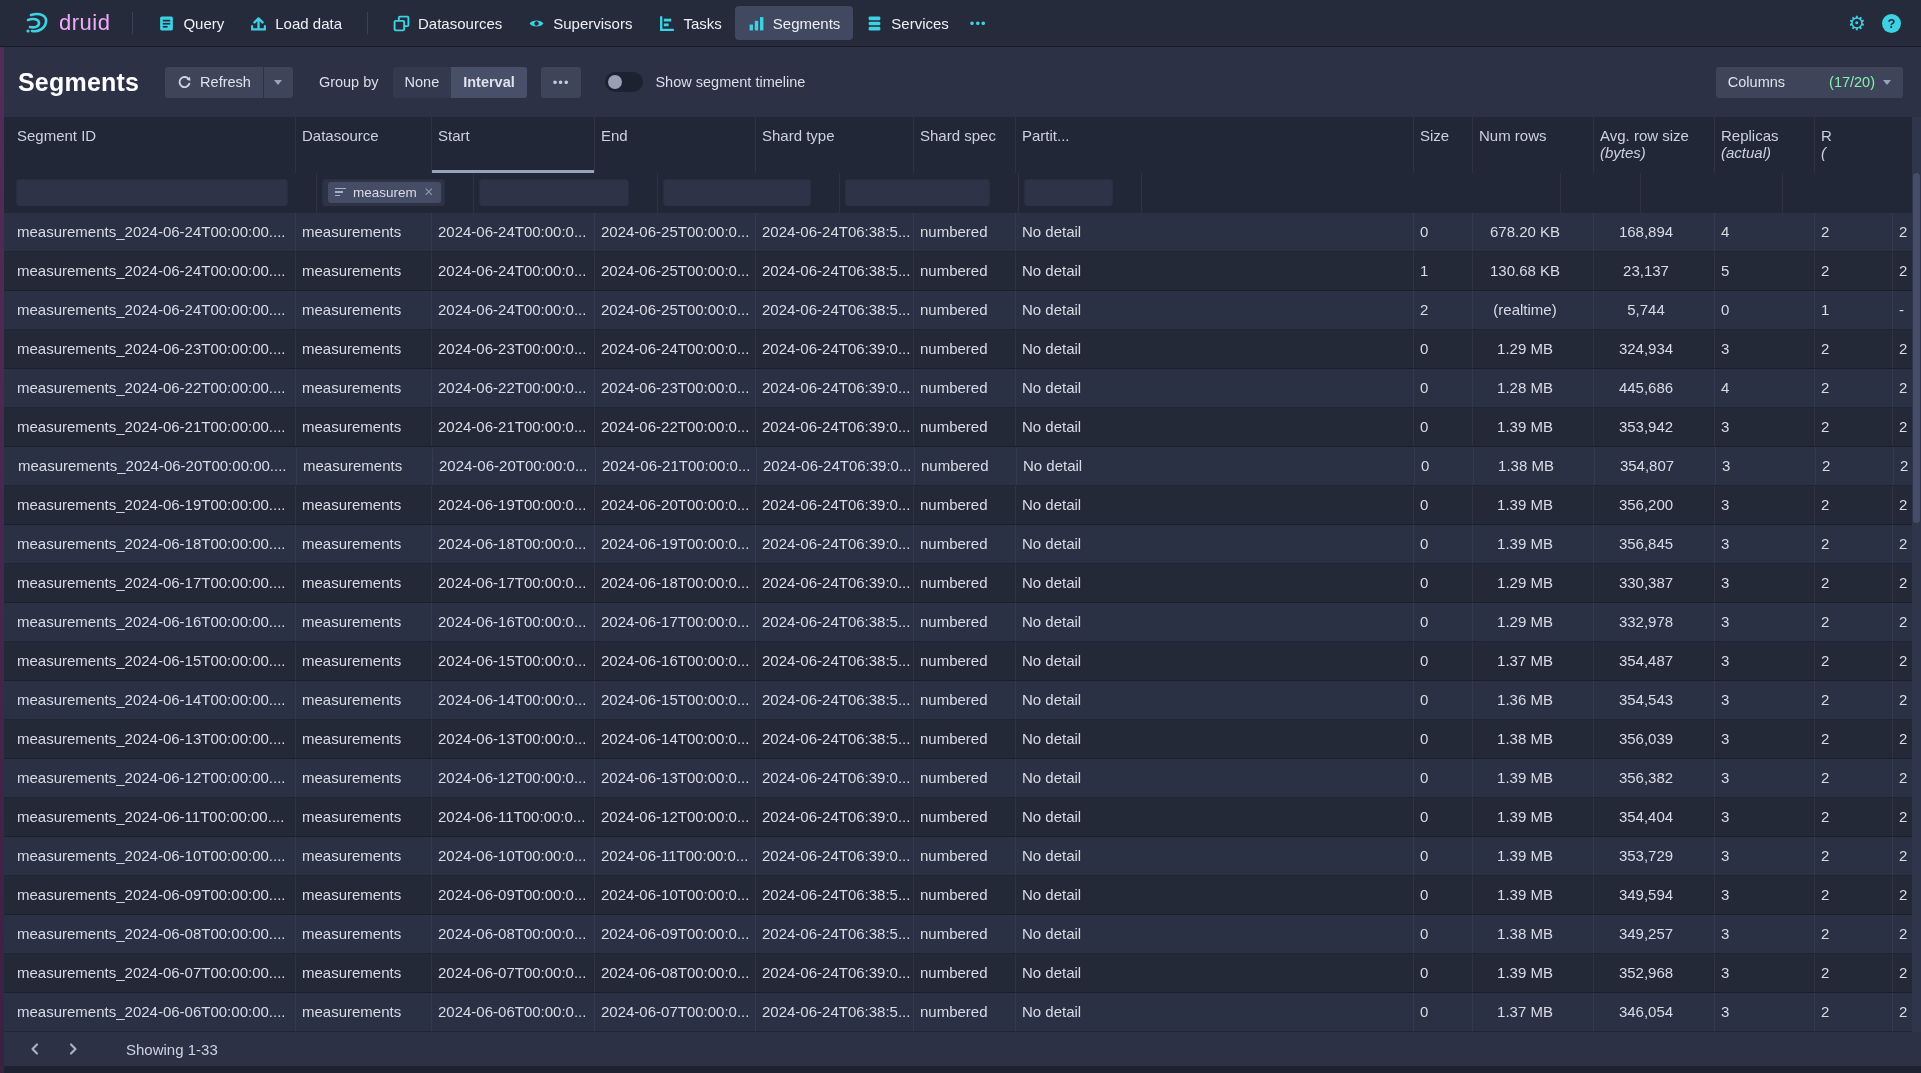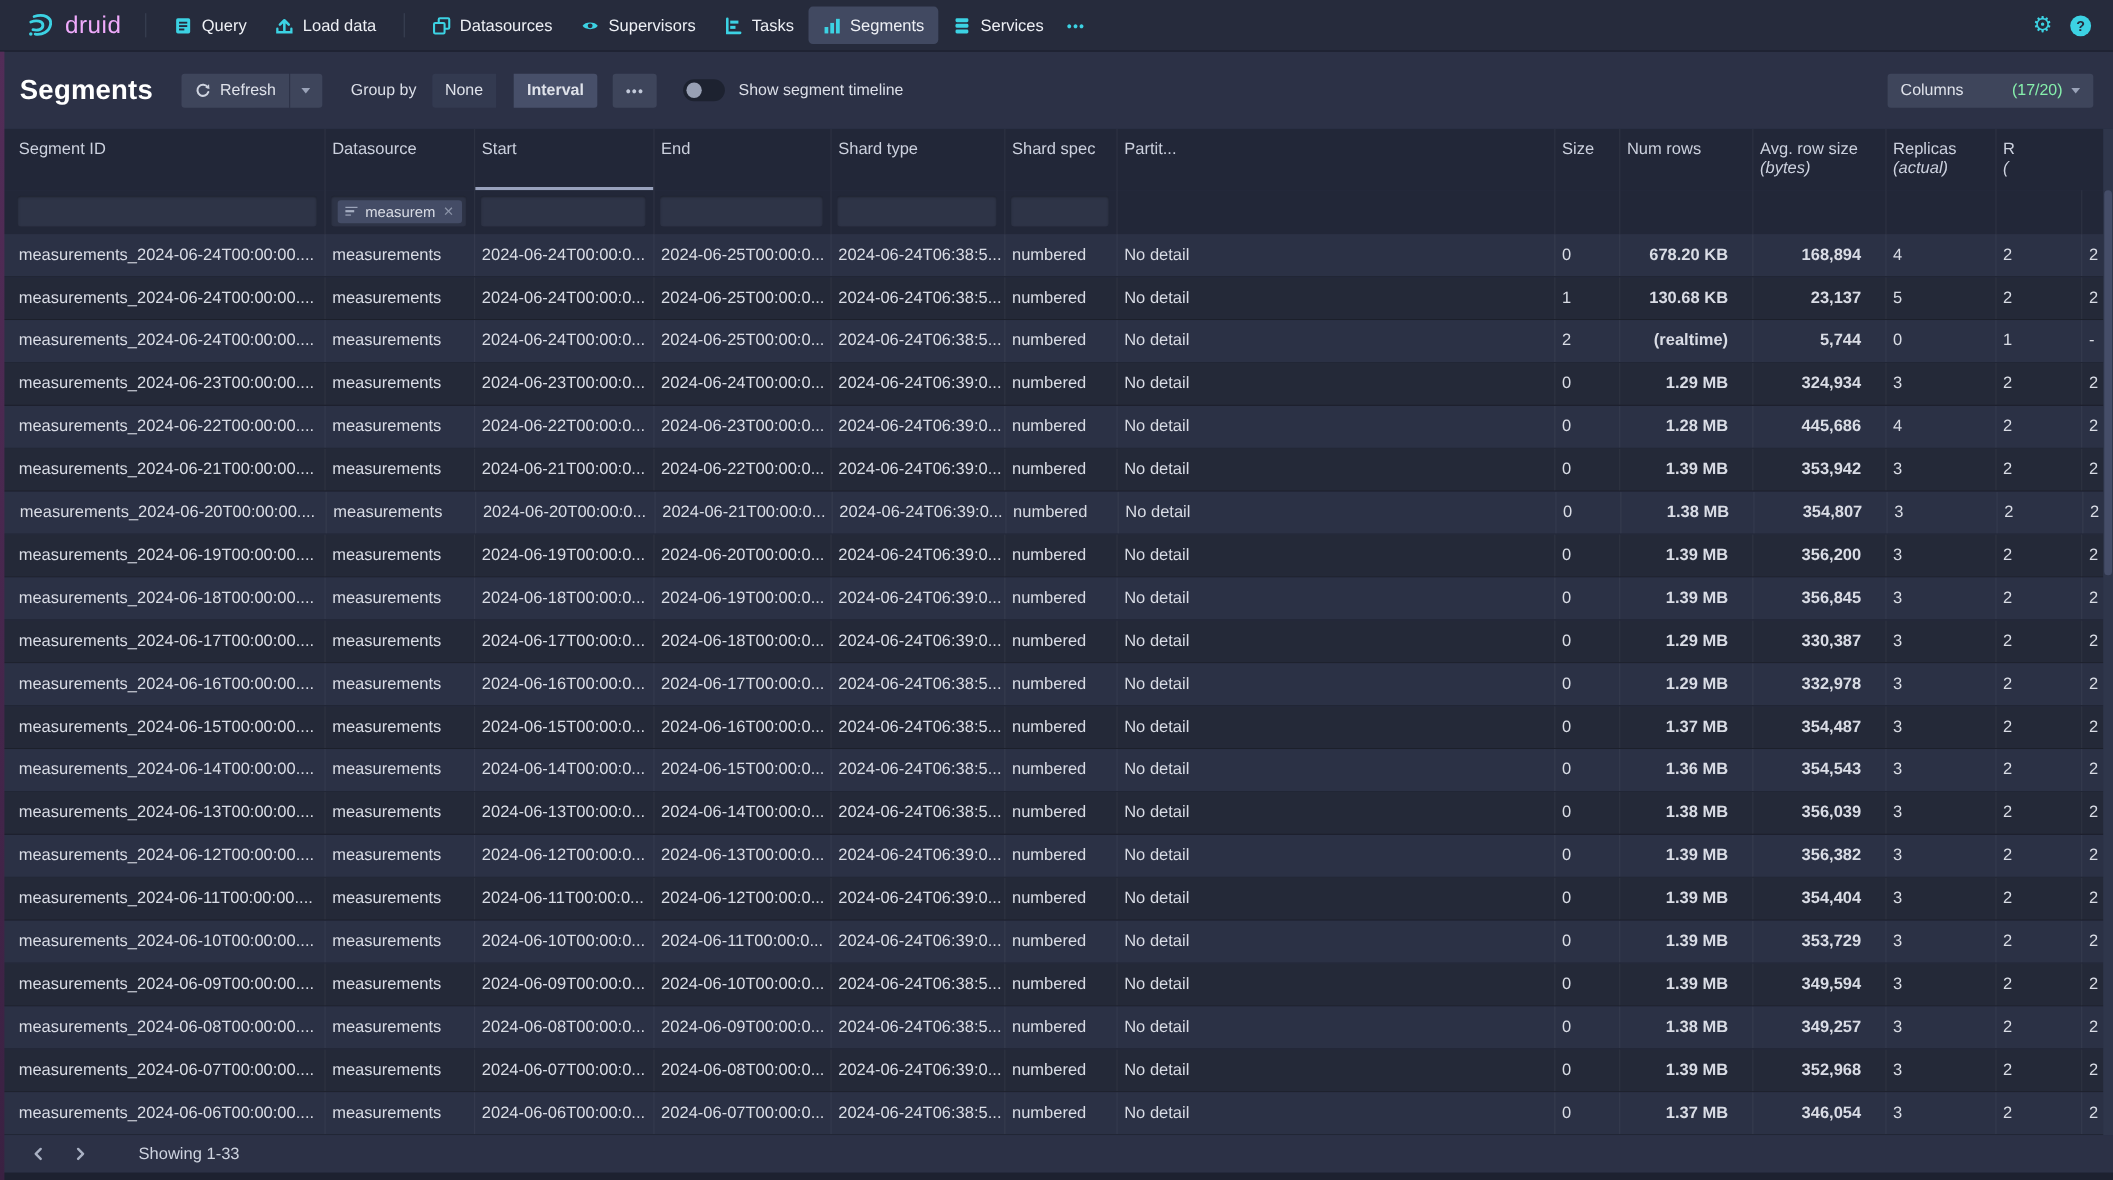--- a/index.html
+++ b/index.html
@@ -33,21 +33,21 @@
   .page-title { font-size:25px; font-weight:bold; color:#ffffff; margin-right:26px; letter-spacing:.2px; }
   .btn { background:#3e455b; border:none; border-radius:3px; height:31px; color:#dfe2ea;
     font-size:14.5px; display:flex; align-items:center; gap:8px; padding:0 12px; cursor:pointer;
     font-family:inherit; }
   .split { display:flex; }
   .split .btn.main { border-radius:3px 0 0 3px; }
   .split .btn.caret-part { border-radius:0 3px 3px 0; border-left:1px solid #2c3144; width:30px; justify-content:center; padding:0; }
   .caret { width:0; height:0; border-left:4.5px solid transparent; border-right:4.5px solid transparent;
     border-top:5.5px solid #9aa3b8; }
   .groupby-label { margin:0 14px 0 26px; font-size:14.5px; color:#dcdfe8; }
-  .seg-group { display:flex;gap:16px; }
+  .seg-group { display:flex; }
   .seg-group .btn { border-radius:0; background:#333a50; }
   .seg-group .btn:first-child { border-radius:3px 0 0 3px; }
   .seg-group .btn:last-child { border-radius:0 3px 3px 0;font-weight:bold; }
   .seg-group .btn.selected { background:#474f69; }
   .more-btn { margin-left:14px; letter-spacing:1px; color:#c3cada; font-size:13px; }
   .toggle { margin-left:24px; width:38px; height:20px; border-radius:10px; background:#1d2230;
     position:relative; cursor:pointer; flex:0 0 auto; }
   .toggle .knob { position:absolute; left:3px; top:3px; width:14px; height:14px; border-radius:50%;
     background:#98a0b4; }
   .toggle-label { margin-left:12px; font-size:14.5px; color:#dcdfe8; }
@@ -56,39 +56,39 @@
 
   
   .table { position:absolute; top:117px; left:0; right:0; bottom:41px; overflow:hidden; }
   .grid-row { display:grid; padding-left:11px; }
   .thead { background:#222738; height:56px; }
   .hcell { position:relative; padding:10px 8px 0 6px; font-size:15px; color:#ccd1de;
     border-left:1px solid rgba(255,255,255,0.055); overflow:hidden; white-space:nowrap; cursor:pointer; }
   .hcell:first-child { border-left:none; }
   .hcell .sub { display:block; font-style:italic; }
   .hcell .sortbar { position:absolute; left:0; right:0; bottom:0; height:3px; background:#99a2bd; }
-  .frow { background:#222738; height:40px; }
+  .frow { background:#222738; height:40px;gap:21px; }
   .fcell { border-left:1px solid rgba(255,255,255,0.055); padding:5px 7px 0 5px; overflow:hidden; }
   .fcell:first-child { border-left:none; }
   .finput { width:100%; height:28px; background:#2e3447; border:none; border-radius:3px;
     box-shadow:inset 0 1px 2px rgba(0,0,0,0.35); color:#d9dce5; font-size:14px; padding:0 6px;
     display:flex; align-items:center; font-family:inherit; }
   .chip { display:inline-flex; align-items:center; gap:7px; background:#444c66; border-radius:3px;
     height:21px; padding:0 7px; font-size:13.5px; color:#d9dce5; cursor:pointer; }
   .filter-glyph { display:inline-flex; flex-direction:column; gap:2px; width:11px; }
   .filter-glyph i { display:block; height:1.6px; background:#a7afc3; }
   .filter-glyph i:nth-child(2){ width:8px; } .filter-glyph i:nth-child(3){ width:5px; }
   .chip .x { color:#8b93a8; font-size:12px; }
   .tbody .grid-row { height:39px; border-bottom:1px solid rgba(0,0,0,0.22); }
   .tbody .grid-row.odd { background:#2b3145; }
   .tbody .grid-row.even { background:#242938; }
   .cell { font-size:15px; line-height:38px; padding:0 8px 0 6px; white-space:nowrap; overflow:hidden;
     border-left:1px solid rgba(255,255,255,0.05); color:#d9dce5; cursor:pointer; }
   .cell:first-child { border-left:none; }
-  .cell.right { text-align:right; padding-right:22px;font-weight:bold; }
+  .cell.right { text-align:center; padding-right:22px; }
 
   
   .vscroll { position:absolute; top:117px; right:0; width:9px; bottom:41px; background:#2f364b; z-index:40; }
   .vscroll .thumb { position:absolute; top:56px; left:1px; width:7px; height:350px; border-radius:4px; background:#454d68; }
 
   
   .pagination { position:absolute; left:0; right:0; bottom:7px; height:34px; background:#2c3146;
     display:flex; align-items:center; padding-left:22px; }
   .page-arrow { width:26px; height:26px; display:flex; align-items:center; justify-content:center;
     cursor:pointer; margin-right:12px; }

